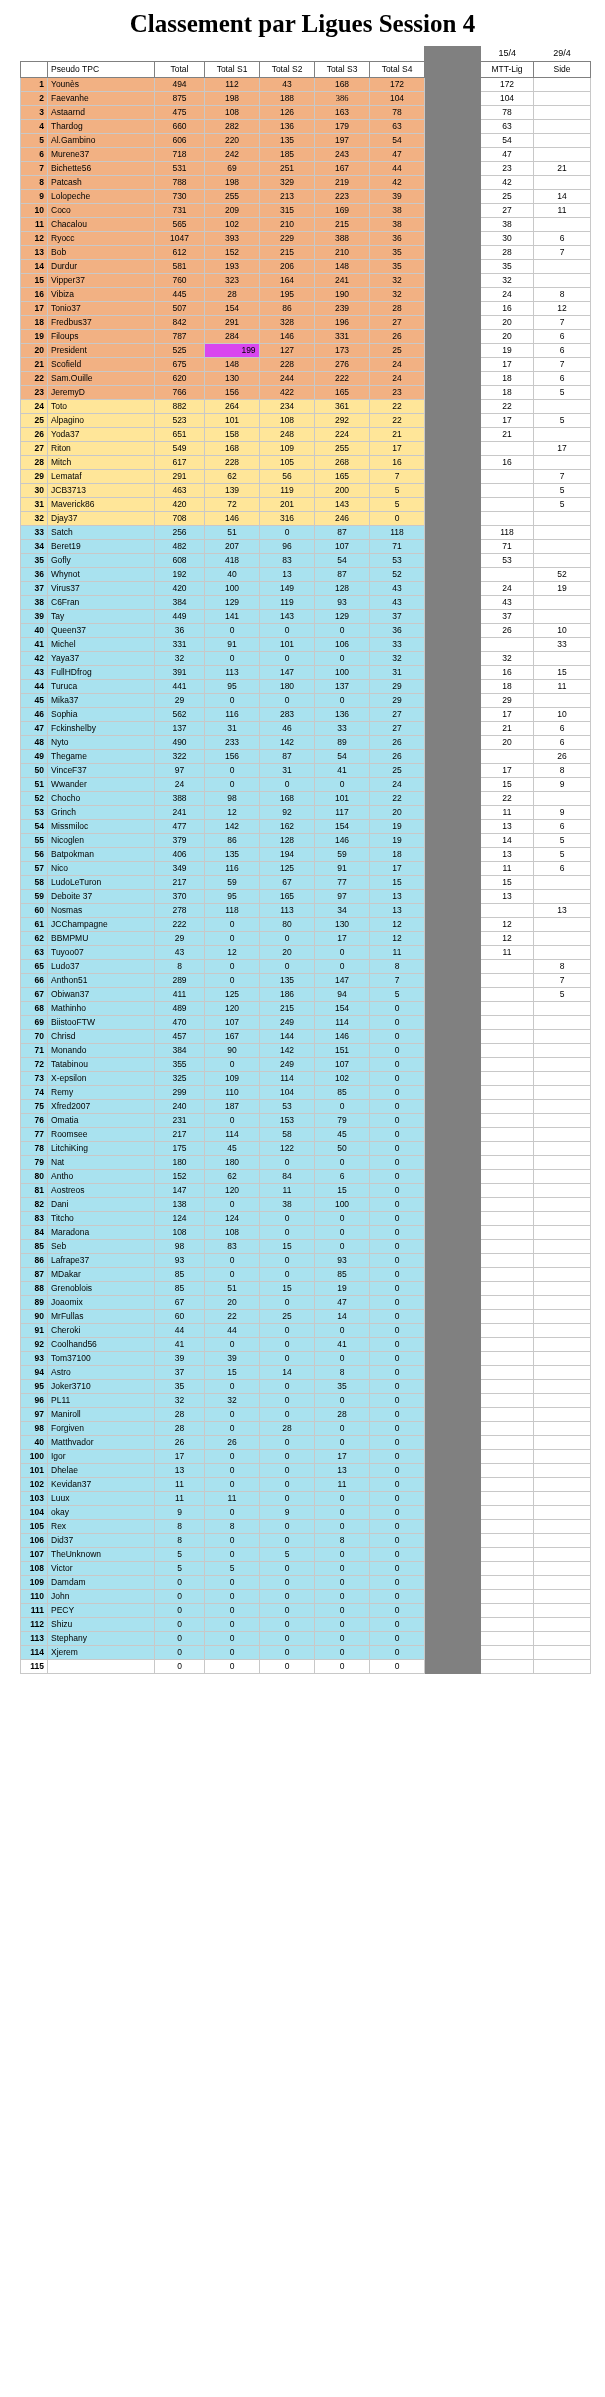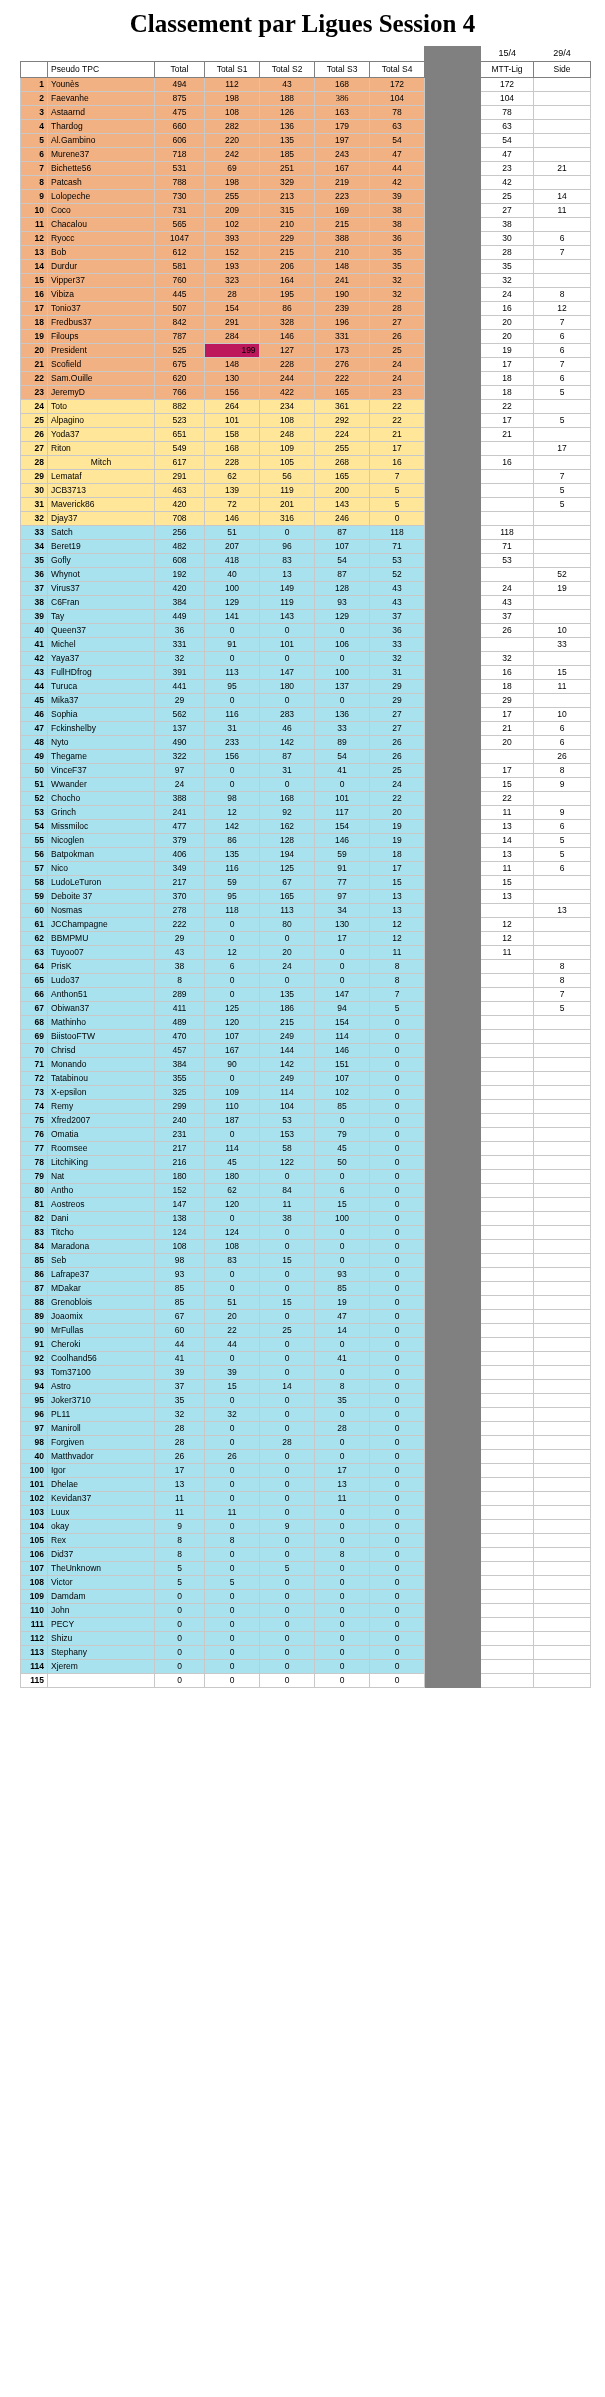--- a/index.html
+++ b/index.html
@@ -349,21 +349,21 @@
           <td class="num" style="background: rgb(242, 177, 131);">331</td>
           <td class="num" style="background: rgb(242, 177, 131);">26</td>
           <td class="gray" style="background: rgb(128, 128, 128);"></td>
           <td class="num" style="background: rgb(255, 255, 255);">20</td>
           <td class="num" style="background: rgb(255, 255, 255);">6</td>
         </tr>
         <tr>
           <td class="rank" style="background: rgb(242, 177, 131);">20</td>
           <td class="pseudo" style="background: rgb(242, 177, 131);">President</td>
           <td class="num" style="background: rgb(242, 177, 131);">525</td>
-          <td class="num" style="background: #be185d; padding-left: 36px;">199</td>
+          <td class="num" style="background: #d946ef; padding-left: 36px;">199</td>
           <td class="num" style="background: rgb(242, 177, 131);">127</td>
           <td class="num" style="background: rgb(242, 177, 131);">173</td>
           <td class="num" style="background: rgb(242, 177, 131);">25</td>
           <td class="gray" style="background: rgb(128, 128, 128);"></td>
           <td class="num" style="background: rgb(255, 255, 255);">19</td>
           <td class="num" style="background: rgb(255, 255, 255);">6</td>
         </tr>
         <tr>
           <td class="rank" style="background: rgb(242, 177, 131);">21</td>
           <td class="pseudo" style="background: rgb(242, 177, 131);">Scofield</td>
@@ -443,21 +443,21 @@
           <td class="num" style="background: rgb(255, 230, 153);">168</td>
           <td class="num" style="background: rgb(255, 230, 153);">109</td>
           <td class="num" style="background: rgb(255, 230, 153);">255</td>
           <td class="num" style="background: rgb(255, 230, 153);">17</td>
           <td class="gray" style="background: rgb(128, 128, 128);"></td>
           <td class="num" style="background: rgb(255, 255, 255);"></td>
           <td class="num" style="background: rgb(255, 255, 255);">17</td>
         </tr>
         <tr>
           <td class="rank" style="background: rgb(255, 230, 153);">28</td>
-          <td class="pseudo" style="background: rgb(255, 230, 153); text-align: center;">Mitch</td>
+          <td class="pseudo" style="background: rgb(255, 230, 153);">Mitch</td>
           <td class="num" style="background: rgb(255, 230, 153);">617</td>
           <td class="num" style="background: rgb(255, 230, 153);">228</td>
           <td class="num" style="background: rgb(255, 230, 153);">105</td>
           <td class="num" style="background: rgb(255, 230, 153);">268</td>
           <td class="num" style="background: rgb(255, 230, 153);">16</td>
           <td class="gray" style="background: rgb(128, 128, 128);"></td>
           <td class="num" style="background: rgb(255, 255, 255);">16</td>
           <td class="num" style="background: rgb(255, 255, 255);"></td>
         </tr>
         <tr>
@@ -874,32 +874,20 @@
           <td class="num" style="background: rgb(169, 226, 239);">43</td>
           <td class="num" style="background: rgb(169, 226, 239);">12</td>
           <td class="num" style="background: rgb(169, 226, 239);">20</td>
           <td class="num" style="background: rgb(169, 226, 239);">0</td>
           <td class="num" style="background: rgb(169, 226, 239);">11</td>
           <td class="gray" style="background: rgb(128, 128, 128);"></td>
           <td class="num" style="background: rgb(255, 255, 255);">11</td>
           <td class="num" style="background: rgb(255, 255, 255);"></td>
         </tr>
         <tr>
-          <td class="rank" style="background: rgb(169, 226, 239);">64</td>
-          <td class="pseudo" style="background: rgb(169, 226, 239);">PrisK</td>
-          <td class="num" style="background: rgb(169, 226, 239);">38</td>
-          <td class="num" style="background: rgb(169, 226, 239);">6</td>
-          <td class="num" style="background: rgb(169, 226, 239);">24</td>
-          <td class="num" style="background: rgb(169, 226, 239);">0</td>
-          <td class="num" style="background: rgb(169, 226, 239);">8</td>
-          <td class="gray" style="background: rgb(128, 128, 128);"></td>
-          <td class="num" style="background: rgb(255, 255, 255);"></td>
-          <td class="num" style="background: rgb(255, 255, 255);">8</td>
-        </tr>
-        <tr>
           <td class="rank" style="background: rgb(169, 226, 239);">65</td>
           <td class="pseudo" style="background: rgb(169, 226, 239);">Ludo37</td>
           <td class="num" style="background: rgb(169, 226, 239);">8</td>
           <td class="num" style="background: rgb(169, 226, 239);">0</td>
           <td class="num" style="background: rgb(169, 226, 239);">0</td>
           <td class="num" style="background: rgb(169, 226, 239);">0</td>
           <td class="num" style="background: rgb(169, 226, 239);">8</td>
           <td class="gray" style="background: rgb(128, 128, 128);"></td>
           <td class="num" style="background: rgb(255, 255, 255);"></td>
           <td class="num" style="background: rgb(255, 255, 255);">8</td>
@@ -1044,21 +1032,21 @@
           <td class="num" style="background: rgb(169, 226, 239);">58</td>
           <td class="num" style="background: rgb(169, 226, 239);">45</td>
           <td class="num" style="background: rgb(169, 226, 239);">0</td>
           <td class="gray" style="background: rgb(128, 128, 128);"></td>
           <td class="num" style="background: rgb(255, 255, 255);"></td>
           <td class="num" style="background: rgb(255, 255, 255);"></td>
         </tr>
         <tr>
           <td class="rank" style="background: rgb(169, 226, 239);">78</td>
           <td class="pseudo" style="background: rgb(169, 226, 239);">LitchiKing</td>
-          <td class="num" style="background: rgb(169, 226, 239);">216</td>
+          <td class="num" style="background: rgb(169, 226, 239);">175</td>
           <td class="num" style="background: rgb(169, 226, 239);">45</td>
           <td class="num" style="background: rgb(169, 226, 239);">122</td>
           <td class="num" style="background: rgb(169, 226, 239);">50</td>
           <td class="num" style="background: rgb(169, 226, 239);">0</td>
           <td class="gray" style="background: rgb(128, 128, 128);"></td>
           <td class="num" style="background: rgb(255, 255, 255);"></td>
           <td class="num" style="background: rgb(255, 255, 255);"></td>
         </tr>
         <tr>
           <td class="rank" style="background: rgb(169, 226, 239);">79</td>

